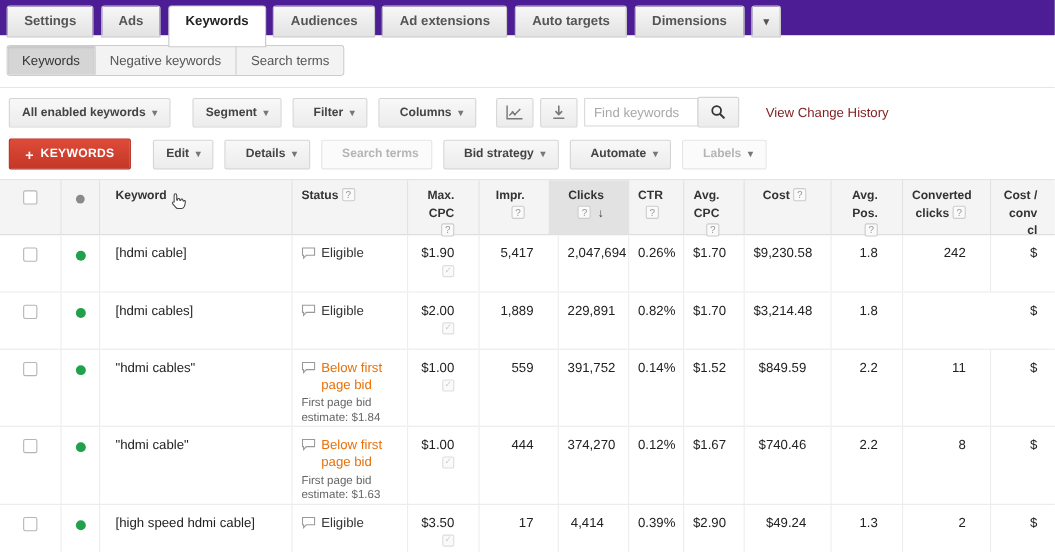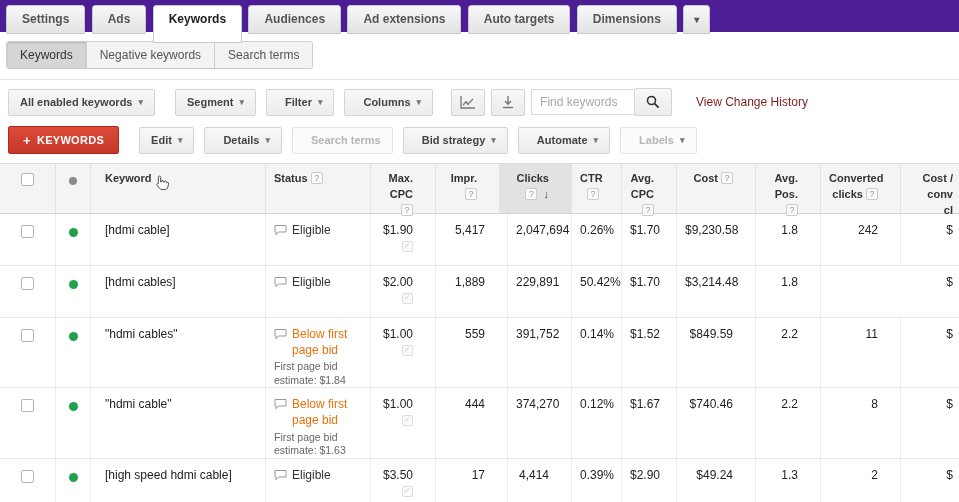--- a/index.html
+++ b/index.html
@@ -64,21 +64,21 @@
   .c-kw { width:175px; padding-left:14px; position:relative; }
   .c-status { width:105px; }
   .c-maxcpc { width:65px; }
   .c-clicks { width:72px; }
   .c-impr { width:64px; }
   .c-ctr { width:50px; }
   .c-avgcpc { width:55px; }
   .c-cost { width:79px; }
   .c-avgpos { width:65px; }
   .c-conv { width:80px; }
-  .c-costconv { flex:1; padding-right:6px; }
+  .c-costconv { flex:1; padding-right:16px; }
   .cb { display:inline-block; width:13px; height:13px; background:#fff; border:1px solid #b5b5b5; border-radius:2px; margin-top:2px; }
   .dot { display:inline-block; width:9px; height:9px; border-radius:50%; background:#21a14b; margin-top:5px; }
   .dot-header { display:inline-block; width:8px; height:8px; border-radius:50%; background:#8a8a8a; margin-top:6px; }
   .help { display:inline-block; width:12px; height:12px; line-height:11px; text-align:center; background:#fafafa; border:1px solid #ccc; border-radius:2px; color:#999; font-size:9px; font-weight:normal; vertical-align:1px; }
   .sort-arrow { font-size:11px; color:#444; margin-left:3px; }
   .status-line { display:flex; align-items:flex-start; gap:5px; line-height:1.3; }
   .status-text { color:#333; }
   .tr[data-status="below"] .status-text { color:#e8710a; }
   .estimate { font-size:10.5px; color:#666; margin-top:2px; line-height:1.3; }
   .estimate:empty { display:none; }
@@ -280,21 +280,21 @@
         <span class="status-text">Eligible</span>
       </div>
 
     </div>
     <div class="td c-maxcpc num">
       <div>$2.00</div>
       <span class="mini-cb"></span>
     </div>
     <div class="td c-clicks num">1,889</div>
     <div class="td c-impr num">229,891</div>
-    <div class="td c-ctr num">50.42%</div>
+    <div class="td c-ctr num">0.82%</div>
     <div class="td c-avgcpc num">$1.70</div>
     <div class="td c-cost num">$3,214.48</div>
     <div class="td c-avgpos num">1.8</div>
     <div class="td c-costconv num">$</div>
   </div>
         <div class="tr" data-status="below">
     <div class="td c-check"><span class="cb"></span></div>
     <div class="td c-dot"><span class="dot"></span></div>
     <div class="td c-kw"><span>"hdmi cables"</span></div>
     <div class="td c-status">

